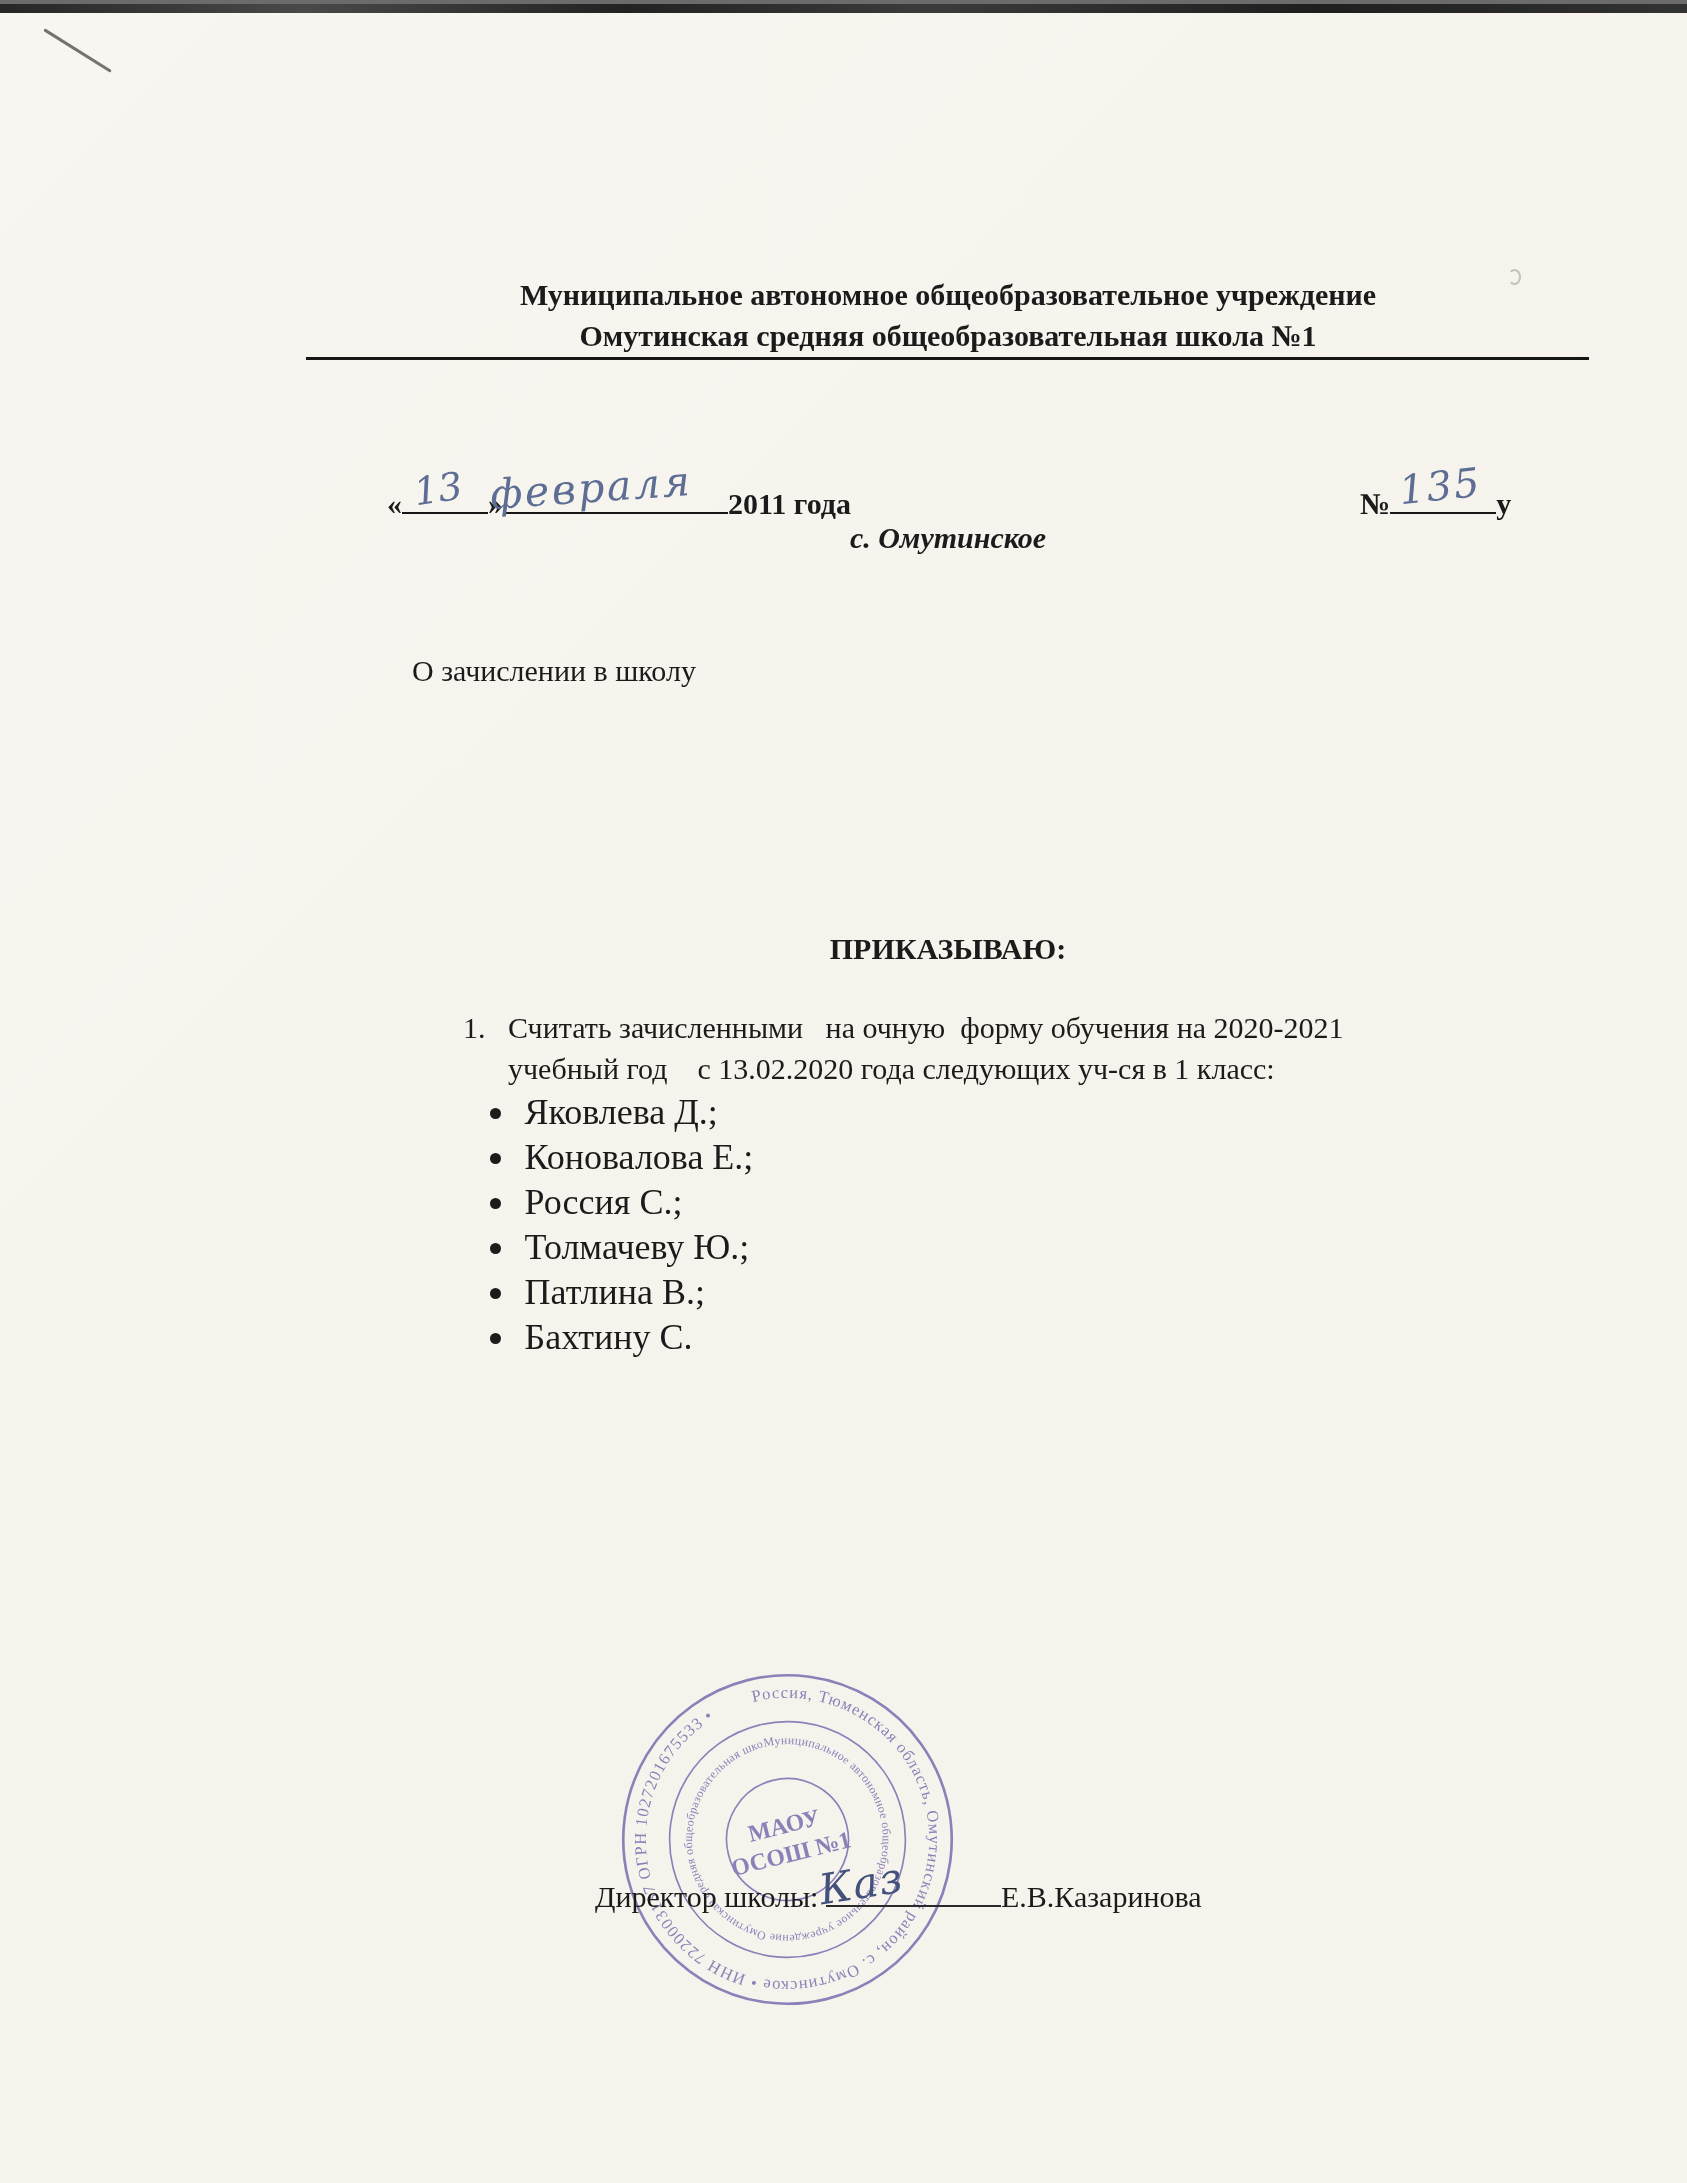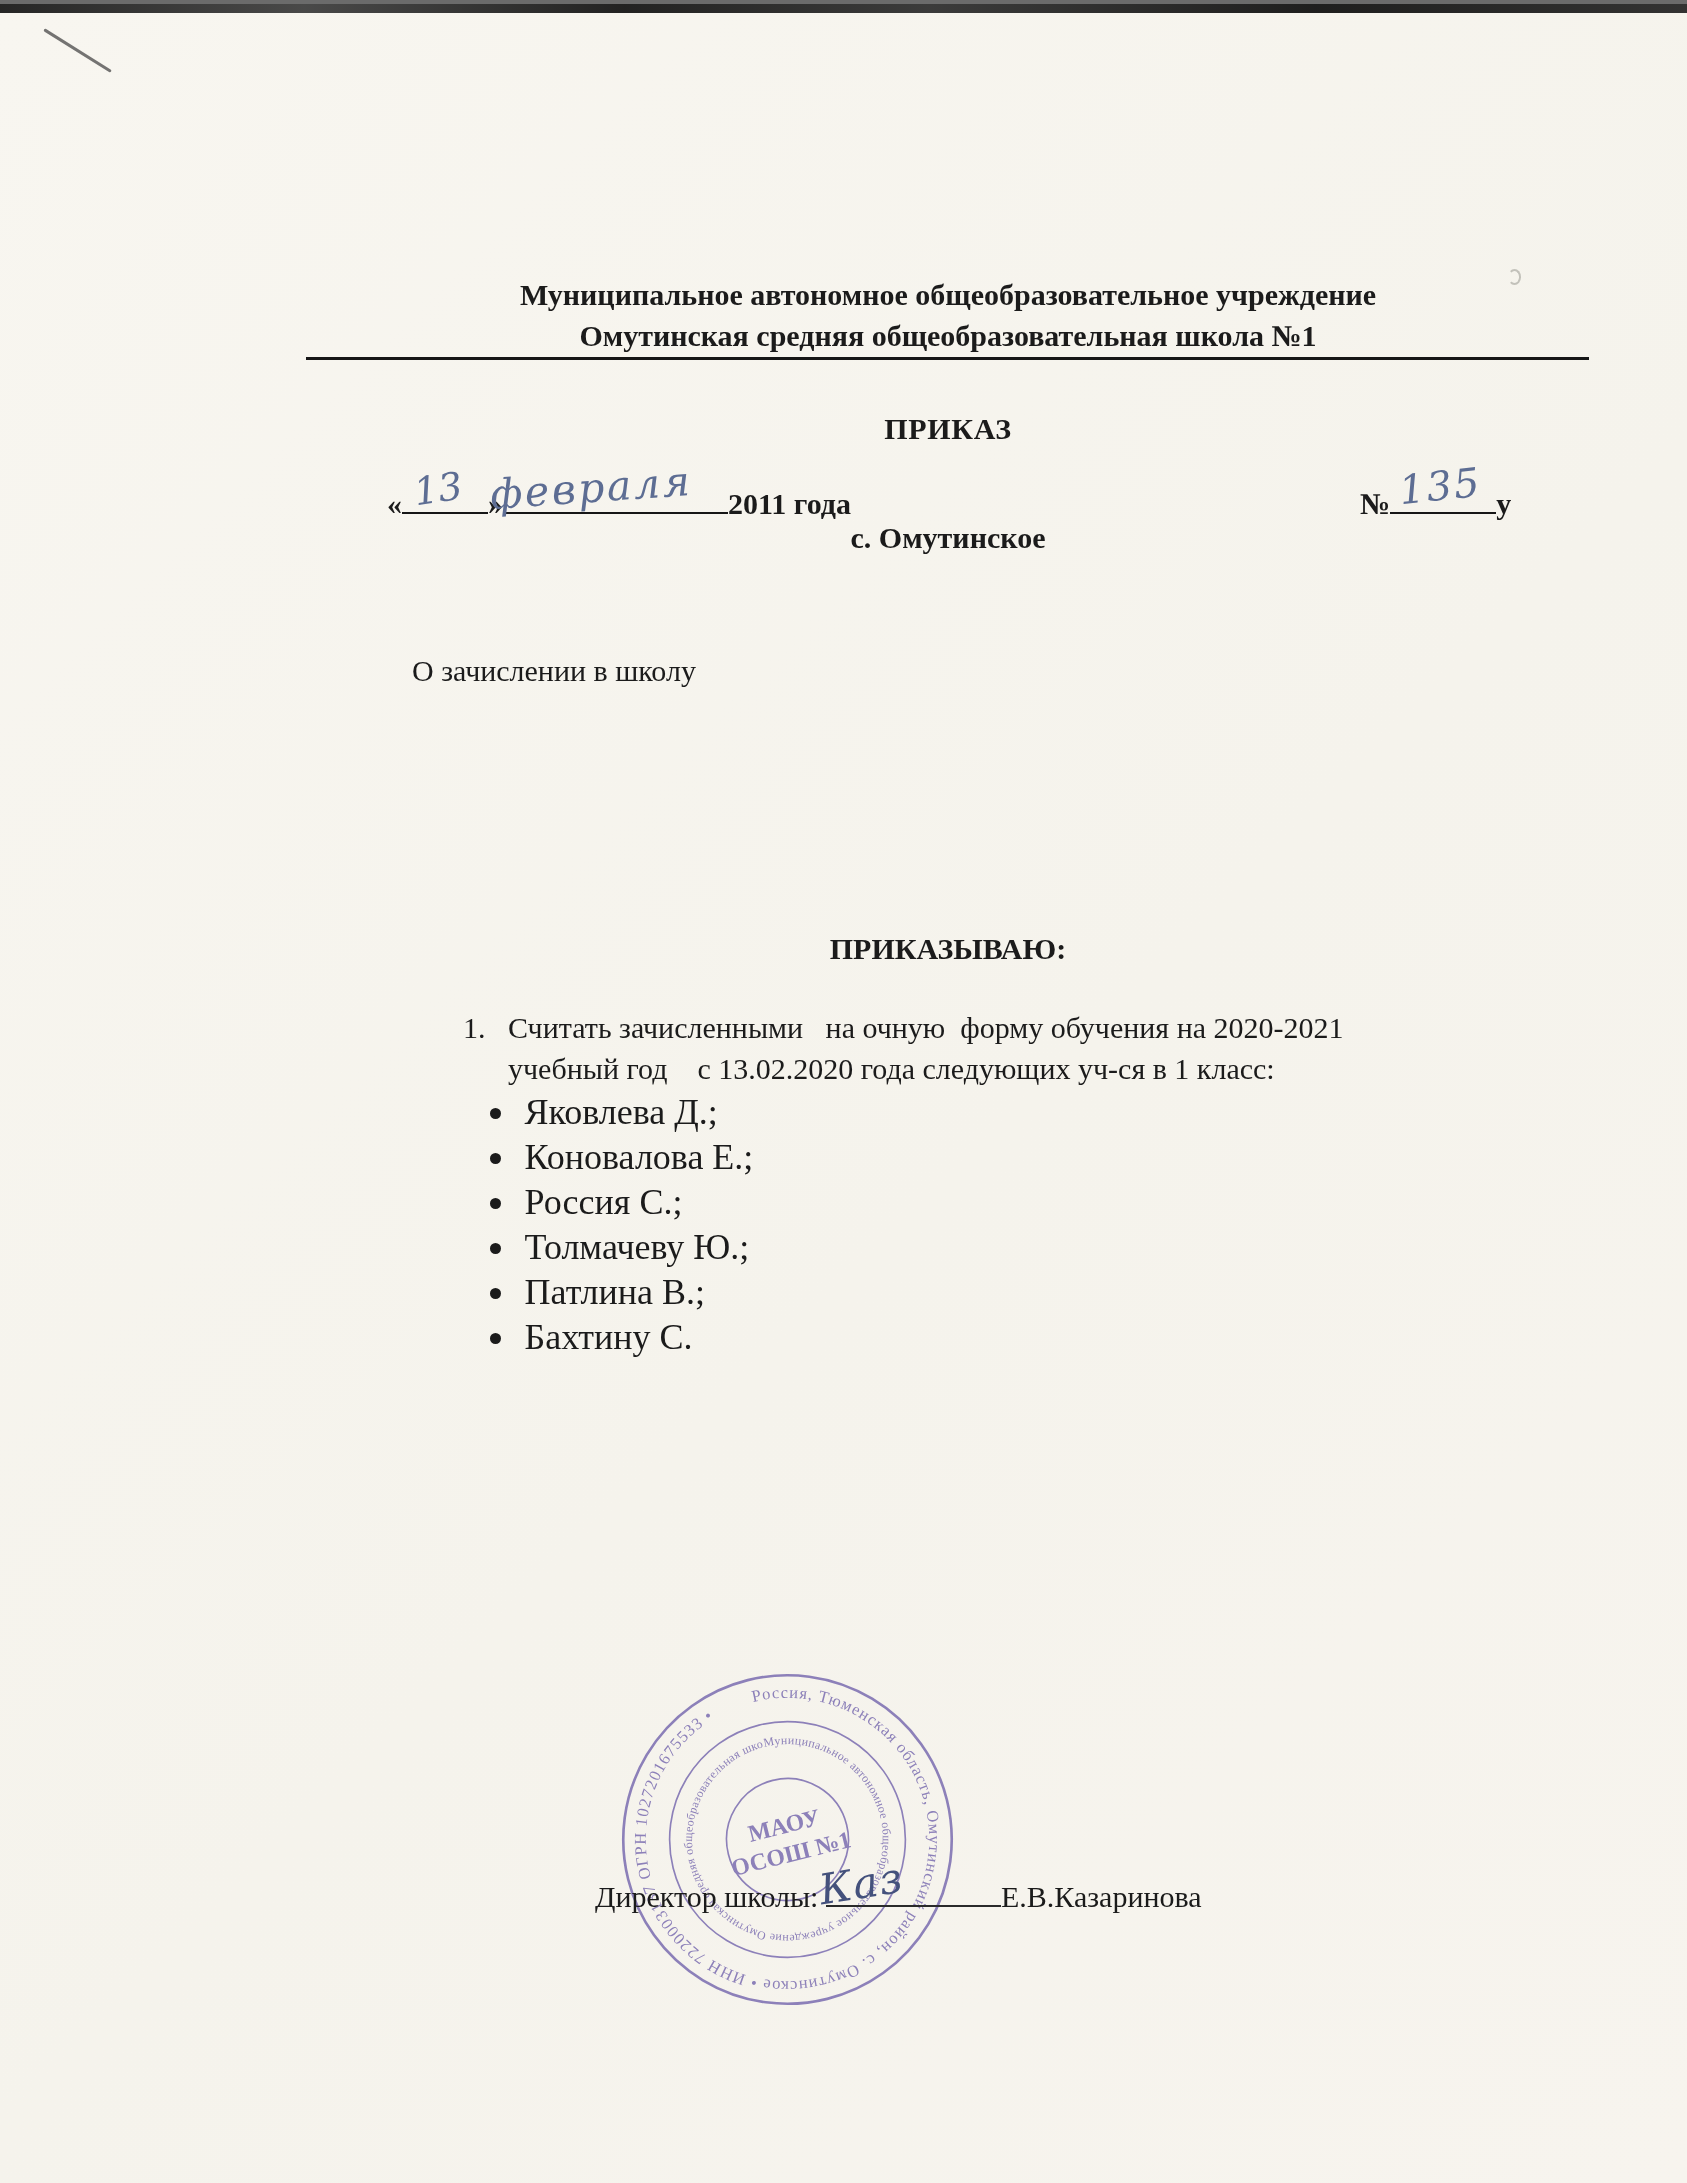--- a/index.html
+++ b/index.html
@@ -43,21 +43,21 @@
   .blank-month { width:225px; }
   .blank-num   { width:106px; }
   .hw {
     position:absolute; font-family:"DejaVu Serif", serif; font-style:italic; font-weight:normal;
     color:#5d6d93;
   }
   .hw-day   { left:12px; bottom:1.3px;  font-size:38px; transform:rotate(-8deg); }
   .hw-month { left:-13.2px; bottom:0px; font-size:41px; transform:rotate(-4deg); letter-spacing:2.6px; }
   .hw-num   { left:9.3px; bottom:2.6px;  font-size:40px; transform:rotate(-6deg); letter-spacing:2px; }
 
-  .place { top:517px; text-align:center; font-weight:bold; font-size:30px; }
+  .place { top:517px; text-align:center; font-weight:bold; font-size:30px;font-style:italic; }
 
   .subject { position:absolute; left:412px; top:650px; font-size:30px; }
 
   .preamble {
     top:756px; font-size:30px; line-height:42px;
     text-align:justify; text-indent:85px;
   }
 
   .resolve { top:928px; text-align:center; font-weight:bold; font-size:30px; }
 
@@ -95,21 +95,20 @@
   <div class="scan-top-edge"></div>
   <div class="scan-corner-mark"></div>
   <div class="scan-speck"></div>
 
   <div class="content-col header">
     <div>Муниципальное автономное общеобразовательное учреждение</div>
     <div>Омутинская средняя общеобразовательная школа №1</div>
   </div>
   <div class="header-rule"></div>
 
-  <div class="content-col doc-title">ПРИКАЗ</div>
 
   <div class="date-row">
     <span>«</span><span class="blank blank-day"><span class="hw hw-day">13</span></span><span>»</span><span class="blank blank-month"><span class="hw hw-month">февраля</span></span><span>2011 года</span>
   </div>
 
   <div class="num-row">
     <span>№</span><span class="blank blank-num"><span class="hw hw-num">135</span></span><span>у</span>
   </div>
 
   <div class="content-col place">с. Омутинское</div>

